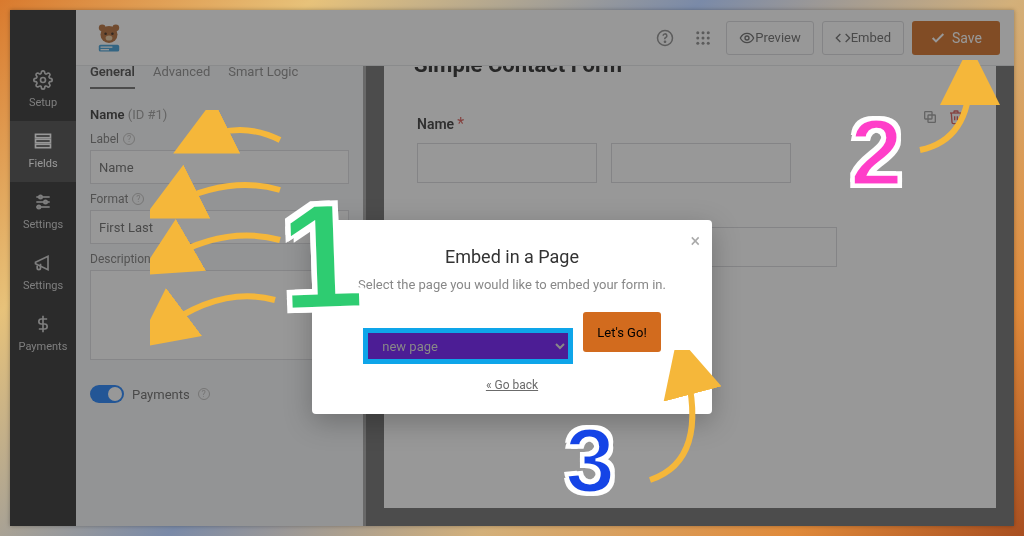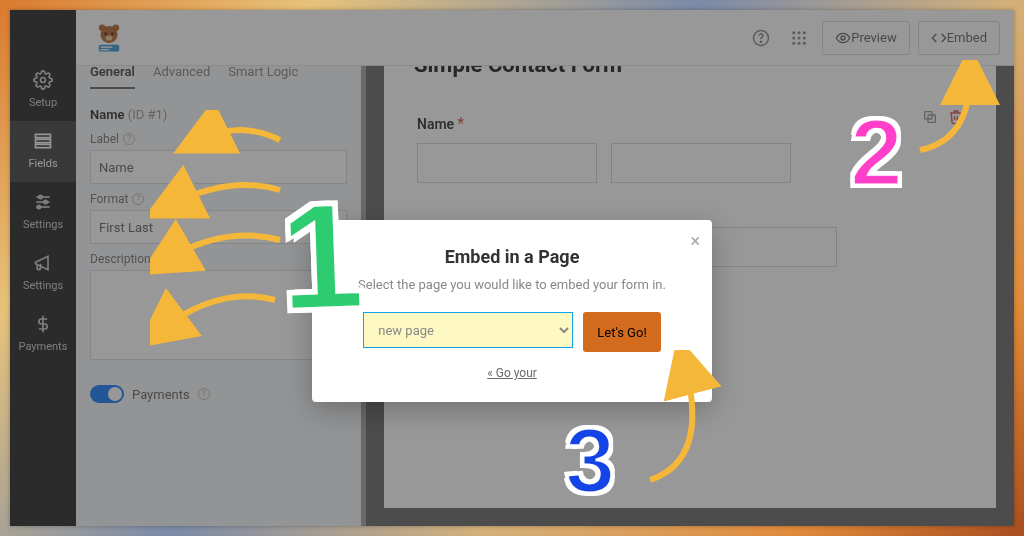--- a/index.html
+++ b/index.html
@@ -14,21 +14,21 @@
     box-shadow:0 0 4px rgba(0,0,0,.3);
     background:#fff; overflow:hidden;
   }
   
   .rail { width:66px; background:#2a2a2a; display:flex; flex-direction:column; align-items:center; padding-top:50px; font-size:10px; color:#ccc; }
   .rail-item { width:100%; text-align:center; padding:10px 0 12px; cursor:pointer;}
   .rail-item.active { background:#444; color:#fff; }
   .rail-item .ri-label { display:block; margin-top:4px; font-size:11px; }
   .rail svg { width:20px; height:20px; }
   
-  .sidebar { width:290px; background:#f7f8f9; border-right:5px solid #a3a3a3; display:flex; flex-direction:column; font-size:13px; color:#555; position:relative;}
+  .sidebar { width:290px; background:#f7f8f9; border-right:3px solid #a3a3a3; display:flex; flex-direction:column; font-size:13px; color:#555; position:relative;}
   .tabs-row { display:flex; height:44px; border-bottom:1px solid #e5e6e8; }
   .tabs-row .tab { flex:1; display:flex; align-items:center; justify-content:center; gap:6px; cursor:pointer; color:#444; font-size:13px;}
   .tabs-row .tab.active { background:#fff; font-weight:600; }
   .sub-tabs { display:flex; gap:18px; padding:10px 14px 0; font-size:13px;}
   .sub-tabs span { padding-bottom:8px; cursor:pointer; color:#888;}
   .sub-tabs span.active { color:#444; border-bottom:2px solid #6b6b6b; font-weight:600;}
   .panel-body { padding:12px 14px; }
   .section-title { font-size:13px; margin:6px 0 10px; }
   .section-title b { color:#333; font-weight:600;}
   .idtag { color:#999; font-weight:400;margin-top:25px;}
@@ -60,24 +60,24 @@
   .row-tools { position:absolute; right:0; top:0; display:flex; gap:8px; }
   .row-tools span { width:18px; height:18px; display:flex; align-items:center; justify-content:center; color:#999; cursor:pointer;}
   .row-tools .trash { color:#d9534f;}
   .email-row { margin-top:30px; }
   .email-row input { width:420px; height:40px; border:1px solid #d8d9dc;}
   .submit-btn { margin-top:40px; background:#5a5a5a; color:#eee; border:none; height:40px; padding:0 22px; font-size:14px; border-radius:3px;}
   
   .modal-scrim { position:absolute; inset:0; background:rgba(40,40,40,.35); display:flex; align-items:flex-start; justify-content:center; padding-top:210px; pointer-events:none;}
   .modal { width:400px; background:#fff; border-radius:4px; box-shadow:0 8px 28px rgba(0,0,0,.25); padding:26px 28px 22px; position:relative; pointer-events:auto;}
   .modal-close { position:absolute; right:12px; top:10px; color:#aaa; font-size:18px; cursor:pointer;}
-  .modal h3 { text-align:center; font-size:18px; font-weight:700; color:#333; margin-bottom:10px;}
+  .modal h3 { text-align:center; font-size:18px; font-weight:400; color:#333; margin-bottom:10px;}
   .modal p.sub { text-align:center; font-size:13px; color:#888; margin-bottom:20px;}
   .modal-row { display:flex; gap:10px; justify-content:center; }
-  .page-select { flex:1; max-width:210px; height:36px; border:1px solid #0ea5e9; background:#fef9c3; color:#888; font-size:13px; padding:0 10px;}
+  .page-select { flex:1; max-width:210px; height:36px; border:5px solid #0ea5e9; background:#4c1d95; color:#888; font-size:13px; padding:0 10px;margin-top:16px;}
   .go-btn { height:40px; background:#d26b1e; color:#000000; border:none; padding:0 14px; font-size:13px; border-radius:3px; cursor:pointer;}
   .go-back { display:block; text-align:center; margin-top:14px; font-size:12px; color:#6b6b6b; text-decoration:underline; cursor:pointer;}
   
   .dim { position:absolute; inset:0; background:rgba(60,60,60,.22); pointer-events:none;}
   
   .anno { position:absolute; font-weight:900; -webkit-text-stroke:3px #fff; text-stroke:3px #fff; font-family: "Arial Rounded MT Bold", Arial, sans-serif; pointer-events:none;}
   .anno.one { left:270px; top:160px; font-size:150px; color:#2ecc71; transform:rotate(-2deg); text-shadow: -4px -4px 0 #fff, 4px -4px 0 #fff, -4px 4px 0 #fff, 4px 4px 0 #fff;}
   .anno.two { left:840px; top:88px; font-size:95px; color:#ff3ec9; text-shadow: -3px -3px 0 #fff, 3px -3px 0 #fff, -3px 3px 0 #fff, 3px 3px 0 #fff;}
   .anno.three { left:555px; top:400px; font-size:90px; color:#1544e6; text-shadow: -3px -3px 0 #fff, 3px -3px 0 #fff, -3px 3px 0 #fff, 3px 3px 0 #fff;}
   .arrow { position:absolute; pointer-events:none; }
@@ -271,40 +271,46 @@
             </svg>
           <span>Preview</span>
         </button>
         <button class="outline-btn">
           <svg width="16" height="16" viewBox="0 0 24 24" fill="none" stroke="currentColor" stroke-width="2">
               <polyline points="16 18 22 12 16 6"></polyline>
               <polyline points="8 6 2 12 8 18"></polyline>
             </svg>
           <span>Embed</span>
         </button>
+        <button class="save-btn">
+          <svg width="16" height="16" viewBox="0 0 24 24" fill="none" stroke="currentColor" stroke-width="3">
+              <polyline points="20 6 9 17 4 12"></polyline>
+            </svg>
+          <span>Save</span>
+        </button>
       </div>
     </div>
   </div>
 
   <div class="dim"></div>
 
   <div class="modal-scrim">
     <div class="modal">
       <div class="modal-close">
         <span>×</span>
       </div>
       <h3>Embed in a Page</h3>
       <p class="sub">Select the page you would like to embed your form in.</p>
       <div class="modal-row">
         <select class="page-select">
           <option>new page</option>
         </select>
         <button class="go-btn">Let's Go!</button>
       </div>
-      <a class="go-back">« Go your</a>
+      <a class="go-back">« Go back</a>
     </div>
   </div>
 
   <svg class="arrow" style="left:140px; top:100px;" width="160" height="250" viewBox="0 0 160 250">
     <defs>
         <marker id="ah1" markerWidth="10" markerHeight="10" refX="5" refY="5" orient="auto">
           <path d="M0,0 L10,5 L0,10 z" fill="#f5b73a"></path>
         </marker>
       </defs>
     <path d="M130 30 Q 90 10 50 30" stroke="#f5b73a" stroke-width="6" fill="none" marker-end="url(#ah1)"></path>

